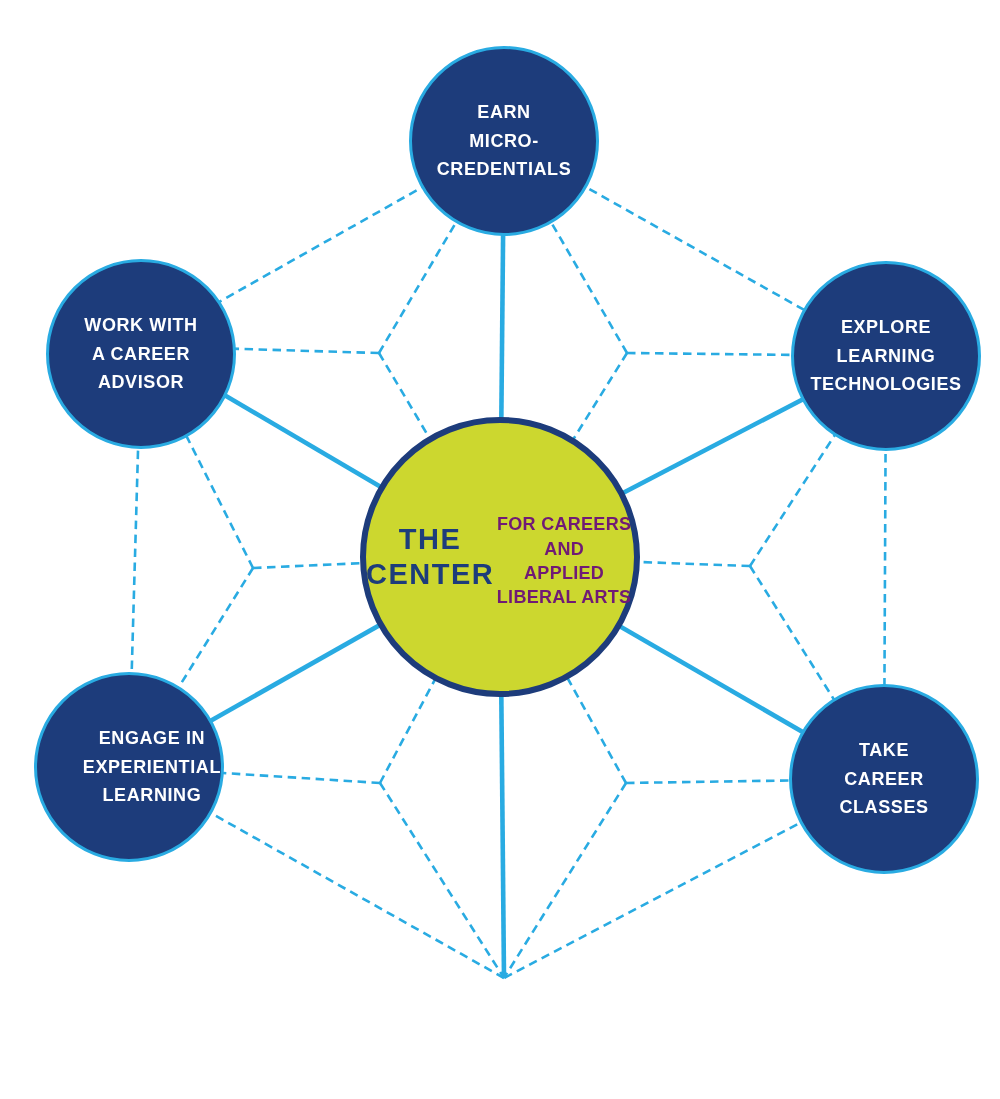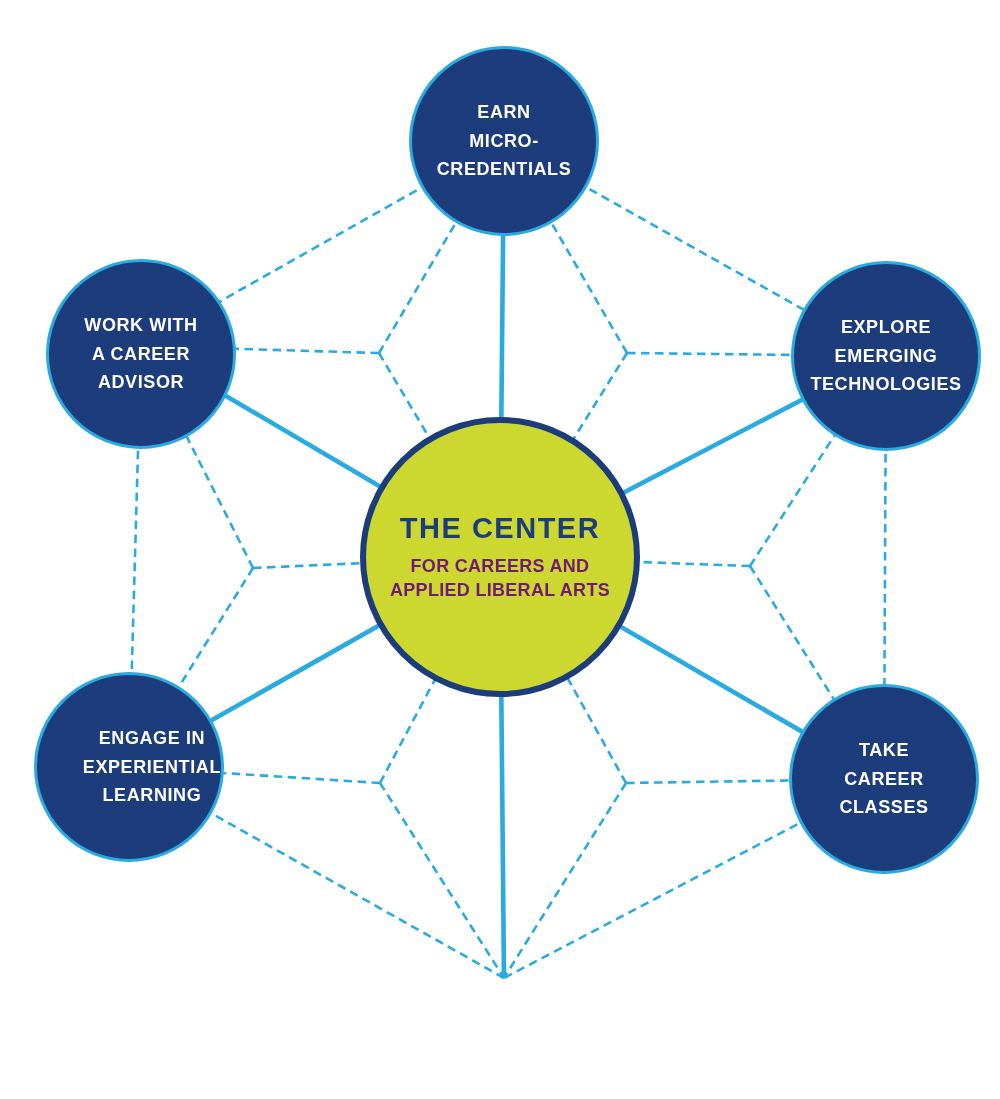--- a/index.html
+++ b/index.html
@@ -47,21 +47,21 @@
     position: absolute;
     left: 360px;
     top: 417px;
     width: 280px;
     height: 280px;
     border-radius: 50%;
     background: #ccd72f;
     border: 6px solid #1d3c7b;
     box-sizing: border-box;
     display: flex;
-    flex-direction: column;
+    flex-direction: row;
     align-items: center;
     justify-content: center;
     text-align: center;
     z-index: 3;
   }
   #hub-title {
     color: #1d3c7b;
     font-weight: bold;
     font-size: 29px;
     letter-spacing: 1.5px;
@@ -143,21 +143,21 @@
   </svg>
 
   <div class="node" style="left:409px; top:46px;">
     <div class="node-label">EARN
 MICRO-
 CREDENTIALS</div>
   </div>
 
   <div class="node" style="left:791px; top:261px;">
     <div class="node-label">EXPLORE
-EMERGING
+LEARNING
 TECHNOLOGIES</div>
   </div>
 
   <div class="node" style="left:789px; top:684px;">
     <div class="node-label">TAKE
 CAREER
 CLASSES</div>
   </div>
 
 

